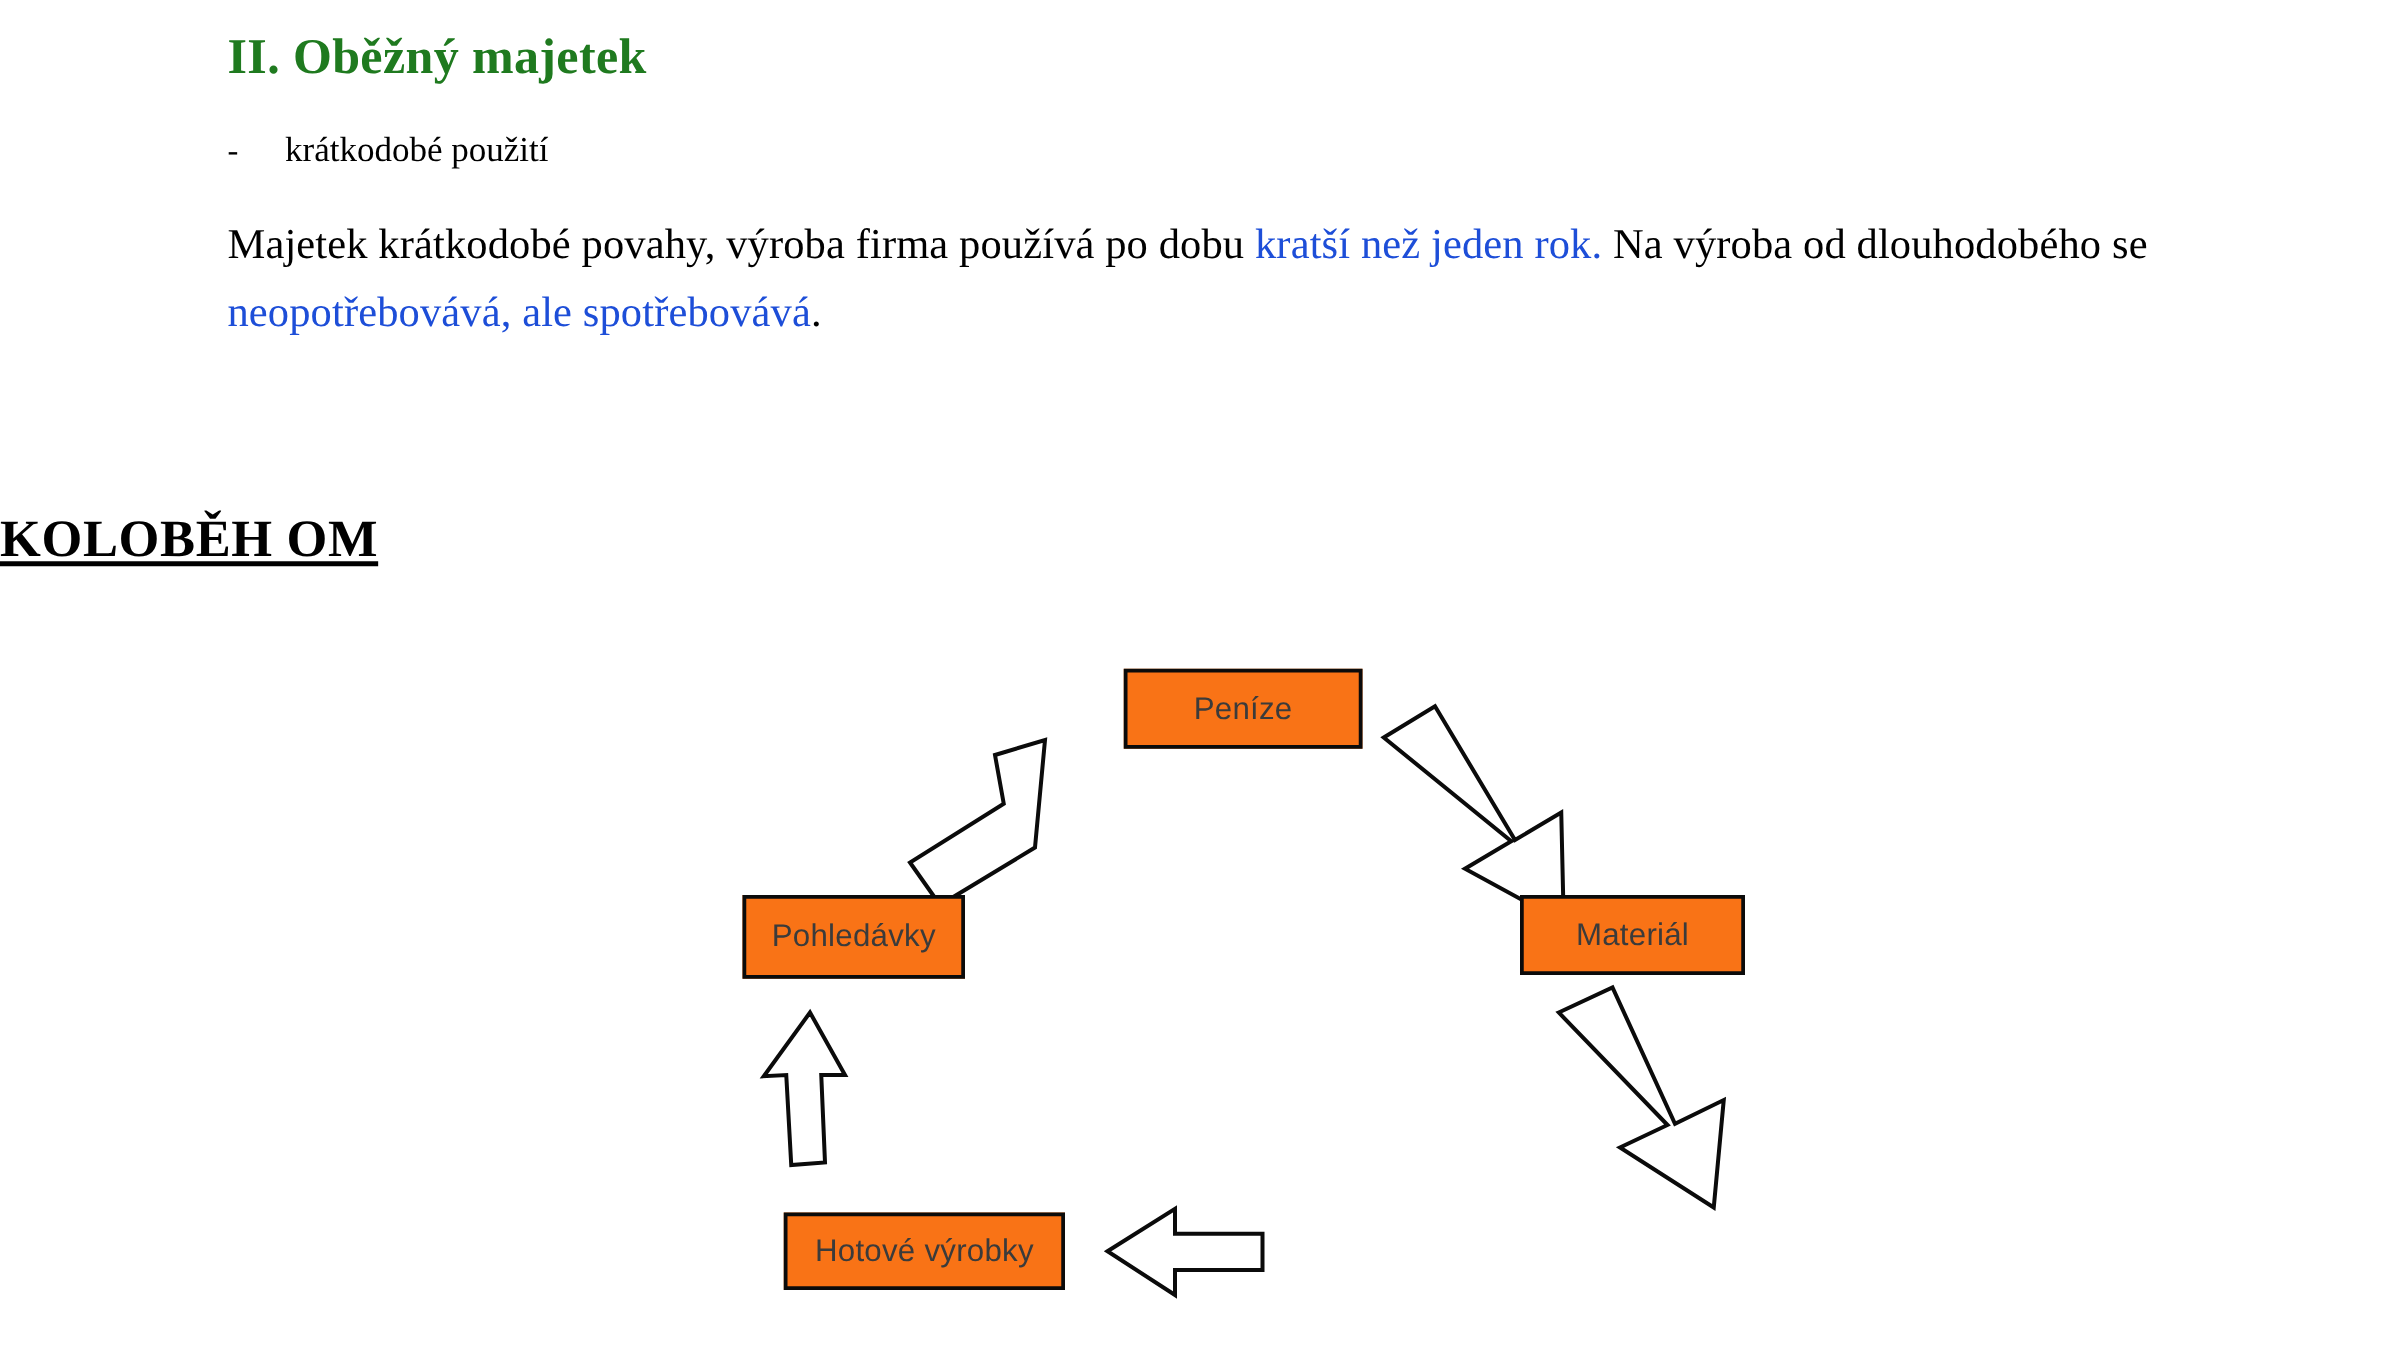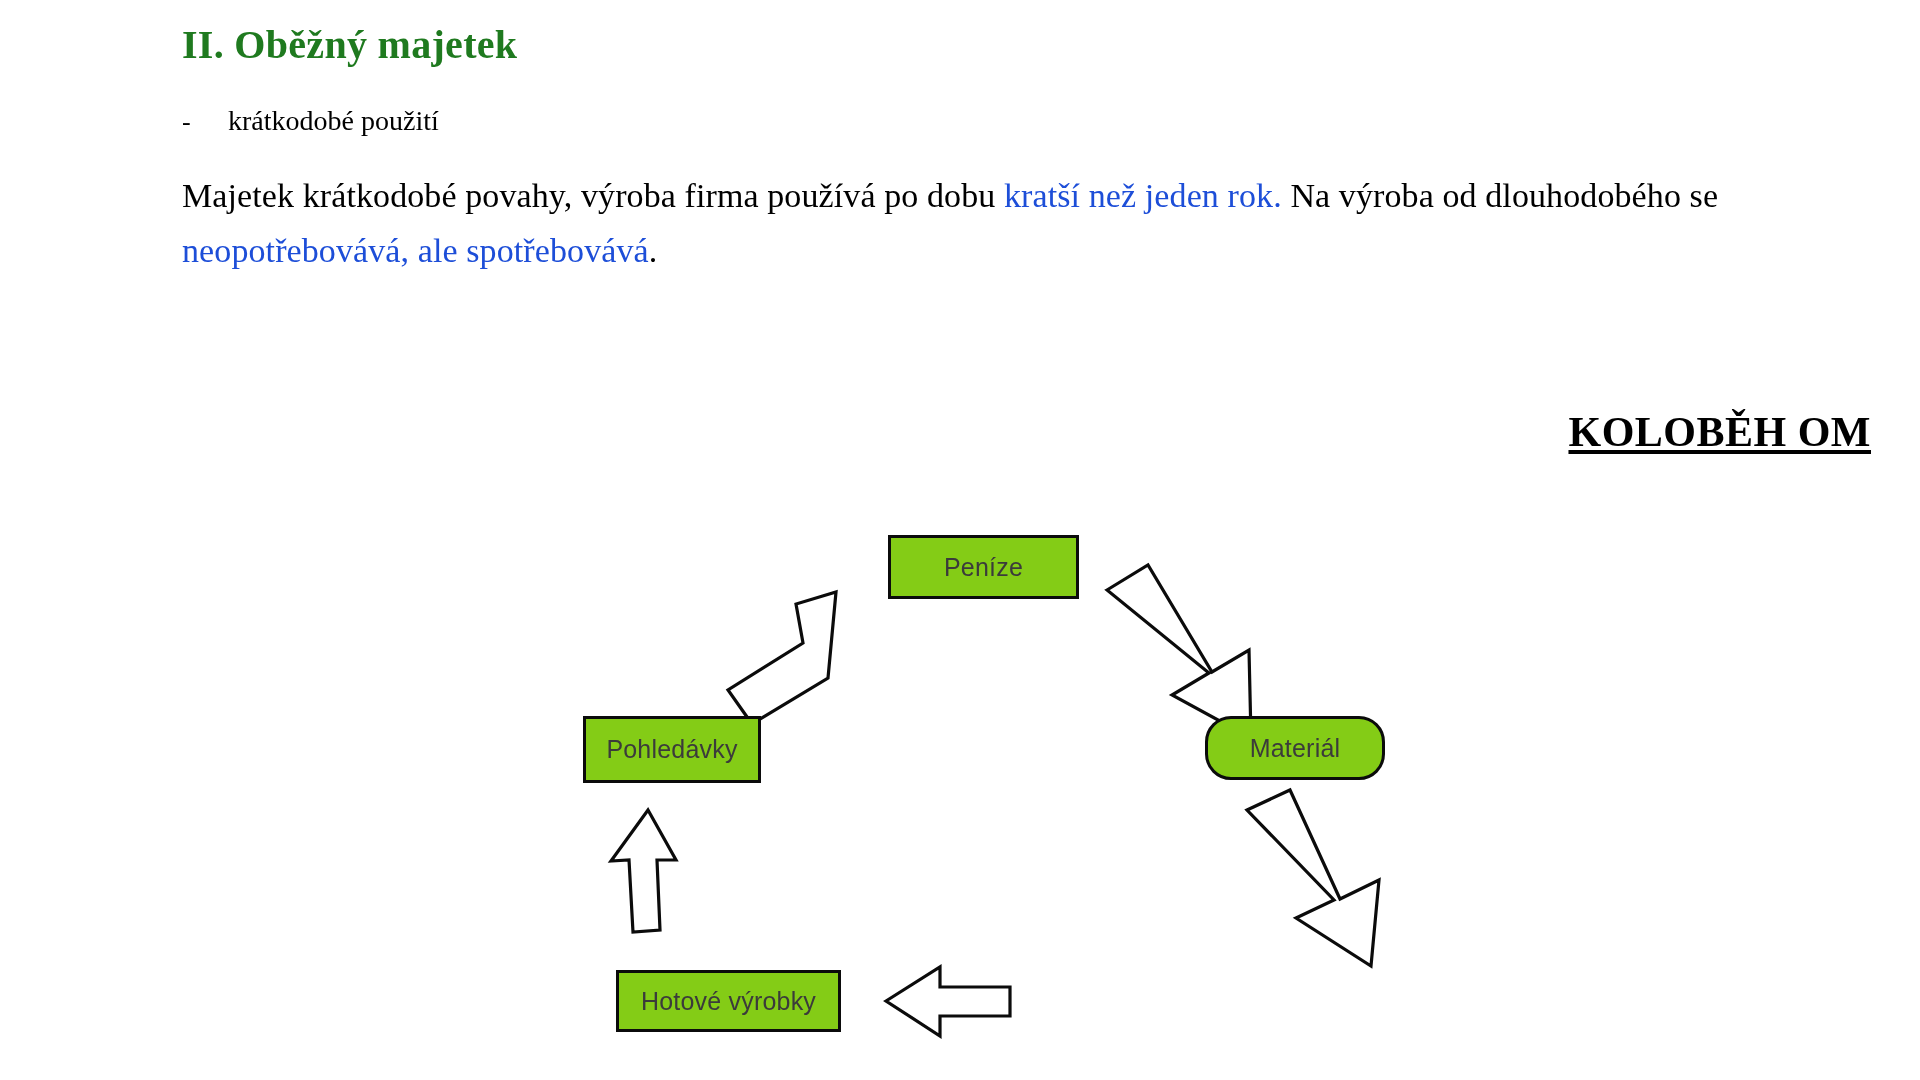--- a/index.html
+++ b/index.html
@@ -63,21 +63,21 @@
   .red {
     color: #1d4ed8;
   }
 
   
   .diagram-title {
     position: absolute;
     left: 0;
     top: 408px;
     width: 1871px;
-    text-align: right;
+    text-align: left;
   }
   .diagram-title span {
     font-family: "Liberation Serif", serif;
     font-size: 42px;
     font-weight: bold;
     color: #000000;
     text-decoration: underline;
     text-underline-offset: 4px;
     letter-spacing: 0.5px;
   }
@@ -87,35 +87,36 @@
     left: 0;
     top: 0;
     width: 1920px;
     height: 1080px;
     pointer-events: none;
   }
 
   .node {
     position: absolute;
     box-sizing: border-box;
-    background: #84cc16;
+    background: #f97316;
     border: 3px solid #0b0b0b;
     display: flex;
     align-items: center;
     justify-content: center;
     font-family: "Liberation Sans", sans-serif;
     font-size: 25px;
     color: #3b3b3b;
     letter-spacing: 0.2px;
     white-space: nowrap;
     pointer-events: auto;
+    margin-left: 11px;
   }
 
   .node-penize        { left: 888px; top: 535px; width: 191px; height: 64px; }
-  .node-material      { left: 1205px; top: 716px; width: 180px; height: 64px; border-radius: 26px; }
+  .node-material      { left: 1205px; top: 716px; width: 180px; height: 64px; }
   .node-rozpracovana  { left: 1060px; top: 962px; width: 285px; height: 64px; }
   .node-hotove        { left: 616px;  top: 970px; width: 225px; height: 62px; justify-content: center; }
   .node-pohledavky    { left: 583px;  top: 716px; width: 178px; height: 67px; }
 
   .arrow-layer {
     position: absolute;
     left: 0; top: 0;
     width: 1920px; height: 1080px;
   }
   .arrow-layer svg {

